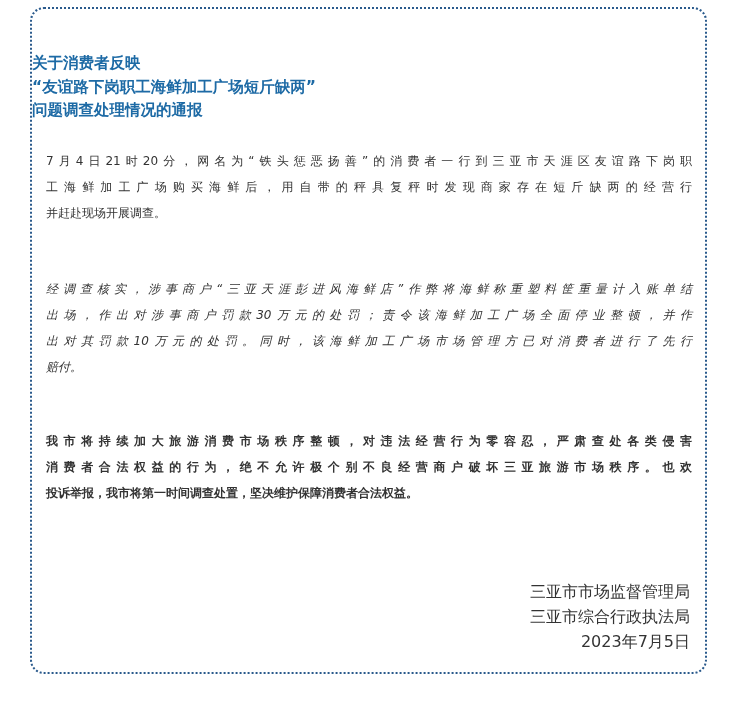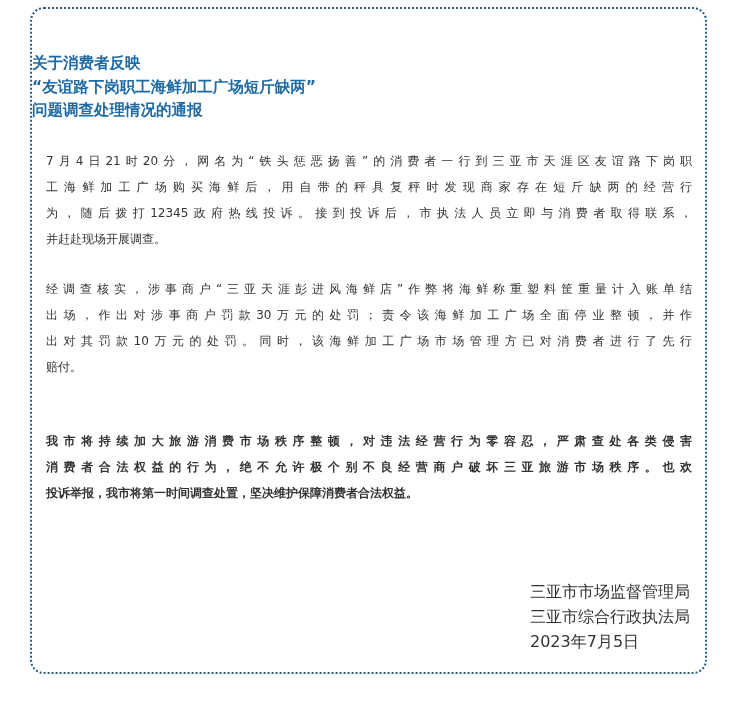--- a/index.html
+++ b/index.html
@@ -52,27 +52,27 @@
     white-space: nowrap;
     text-align: justify;
     text-align-last: justify;
     height: 26px;
     overflow: visible;
   }
   .body-line.last {
     text-align-last: left;
   }
   .para-1 { top: 148px; }
-  .para-2 { top: 276px; }
+  .para-2 { top: 276px; font-style: italic; }
   .para-3 { top: 428px; font-weight: bold; }
   .signature-block {
     position: absolute;
     right: 62px;
     top: 579px;
-    text-align: left;
+    text-align: right;
     color: #333333;
     font-size: 16px;
     line-height: 25px;
   }
   .signature-line {
     display: block;
     white-space: nowrap;
   }
 </style>
 </head>
@@ -82,21 +82,20 @@
 
 <div class="title-block">
   <span class="title-line">关于消费者反映</span>
   <span class="title-line">“友谊路下岗职工海鲜加工广场短斤缺两”</span>
   <span class="title-line">问题调查处理情况的通报</span>
 </div>
 
 <div class="body-block para-1">
   <span class="body-line">7月4日21时20分，网名为“铁头惩恶扬善”的消费者一行到三亚市天涯区友谊路下岗职</span>
   <span class="body-line">工海鲜加工广场购买海鲜后，用自带的秤具复秤时发现商家存在短斤缺两的经营行</span>
-  <span class="body-line">为，随后拨打12345政府热线投诉。接到投诉后，市执法人员立即与消费者取得联系，</span>
   <span class="body-line last">并赶赴现场开展调查。</span>
 </div>
 
 <div class="body-block para-2">
   <span class="body-line">经调查核实，涉事商户“三亚天涯彭进风海鲜店”作弊将海鲜称重塑料筐重量计入账单结</span>
   <span class="body-line">出场，作出对涉事商户罚款30万元的处罚；责令该海鲜加工广场全面停业整顿，并作</span>
   <span class="body-line">出对其罚款10万元的处罚。同时，该海鲜加工广场市场管理方已对消费者进行了先行</span>
   <span class="body-line last">赔付。</span>
 </div>
 

